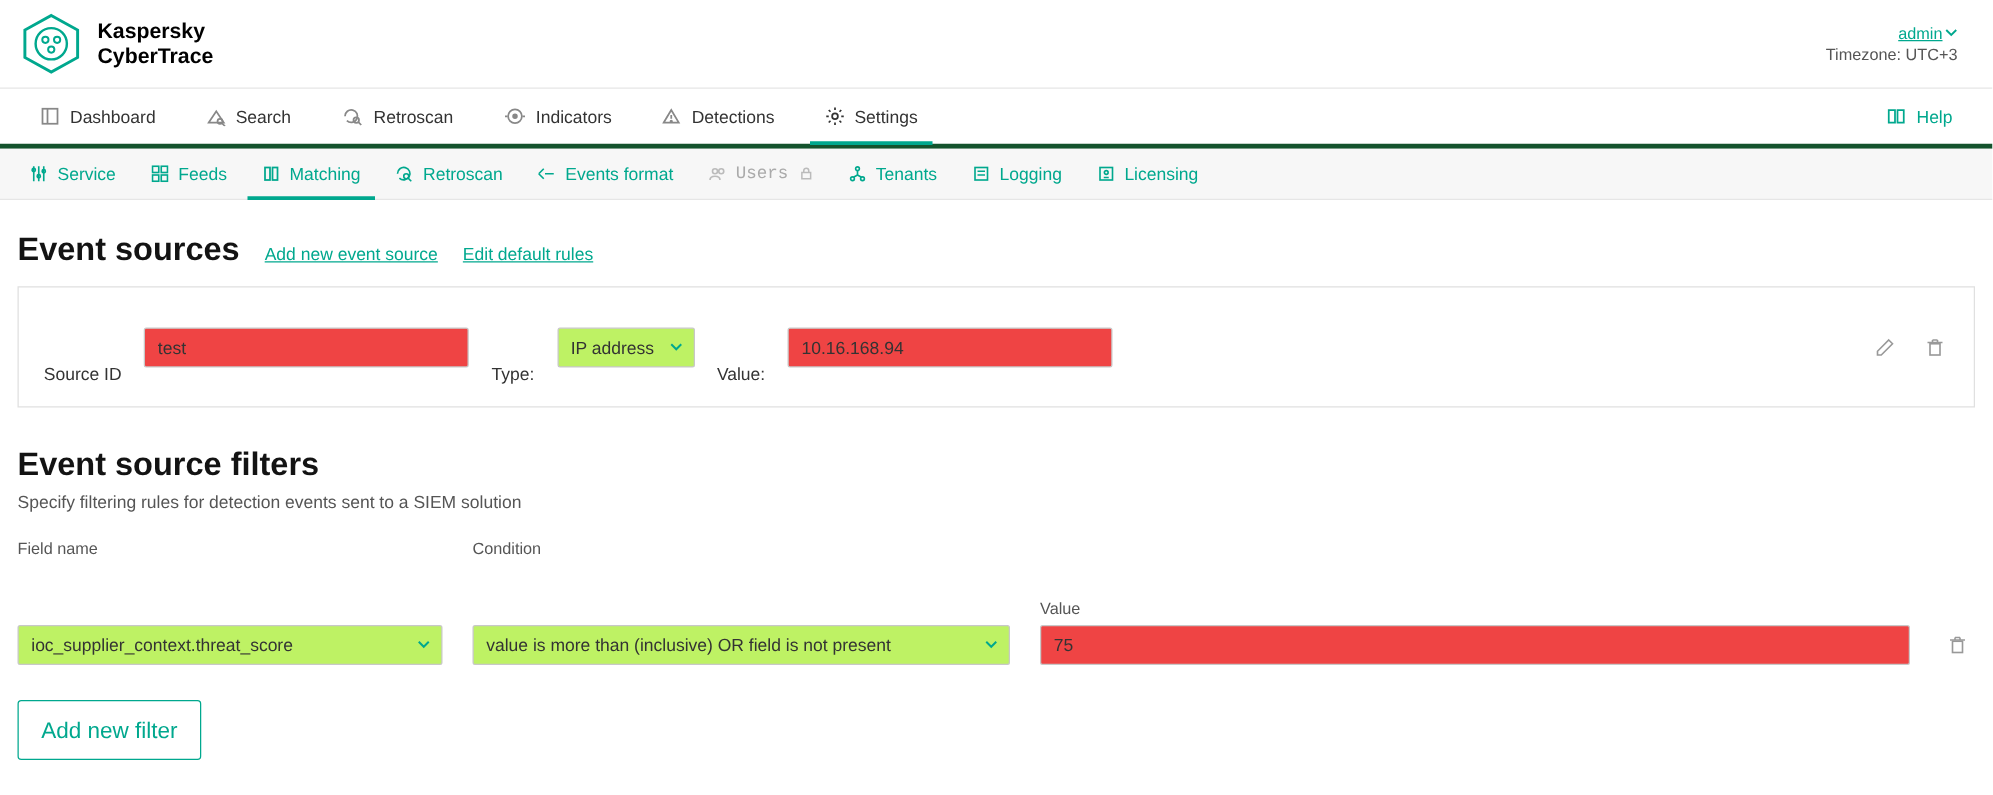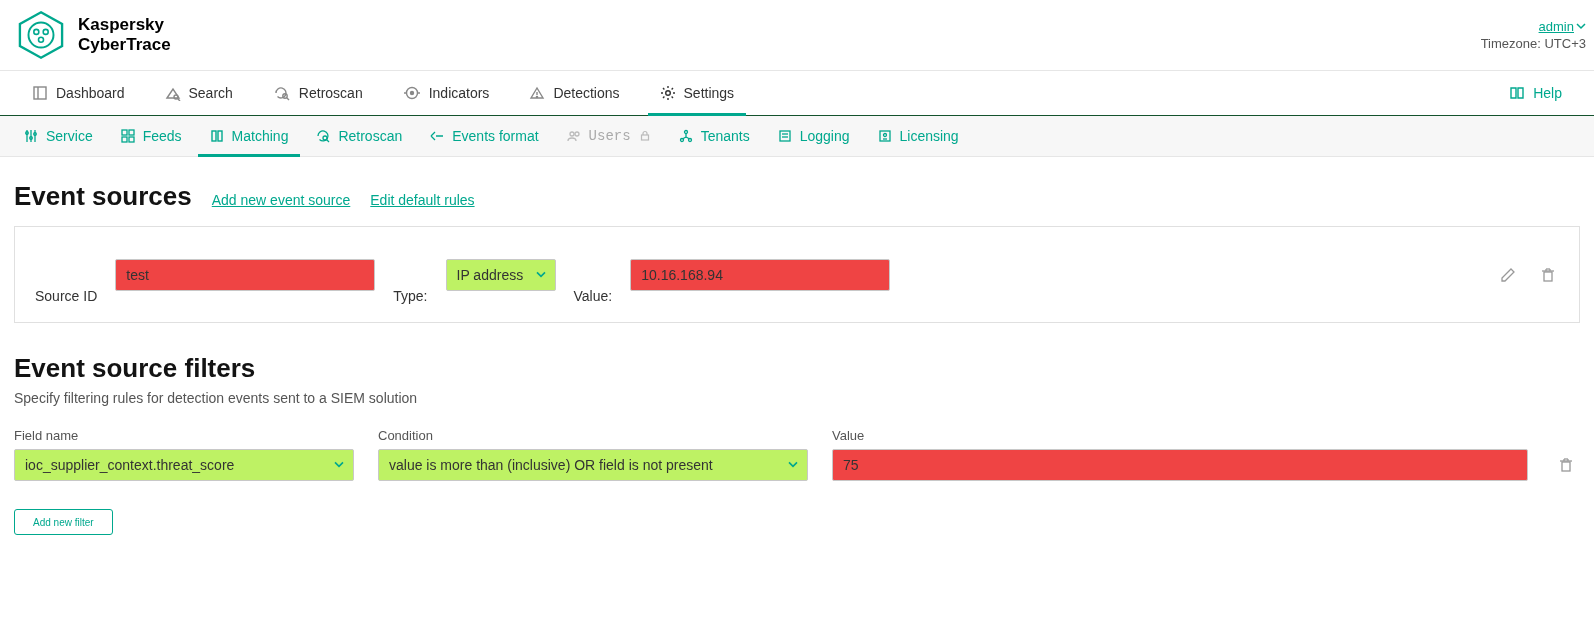--- a/index.html
+++ b/index.html
@@ -7,21 +7,21 @@
     font-family: -apple-system, BlinkMacSystemFont, "Segoe UI", Arial, sans-serif;
     font-size: 14px;
     color: #333;
     background: #fff;
   }
   
   .header {
     display: flex;
     align-items: center;
     justify-content: space-between;
-    padding: 10px 8px 10px 16px;
+    padding: 10px 28px 10px 16px;
   }
   .brand {
     display: flex;
     align-items: center;
     gap: 12px;
   }
   .brand-text {
     display: flex;
     flex-direction: column;
     line-height: 1.15;
@@ -46,21 +46,21 @@
   .header-right .tz {
     color: #555;
     margin-top: 2px;
   }
 
   
   .topnav {
     display: flex;
     align-items: stretch;
     border-top: 1px solid #e6e6e6;
-    border-bottom: 1px solid #14532d;
+    border-bottom: 4px solid #14532d;
     padding: 0 12px;
   }
   .topnav .nav-item {
     display: flex;
     align-items: center;
     gap: 8px;
     padding: 14px 20px;
     color: #333;
     cursor: pointer;
     position: relative;
@@ -206,40 +206,40 @@
     grid-template-columns: 340px 430px 1fr 28px;
     gap: 24px;
     align-items: end;
   }
   .field-col .col-label {
     font-size: 13px;
     color: #555;
     margin-bottom: 6px;
     display: block;
   }
-  .full-select { width: 100%; }
+  .full-select { width: 100%; margin-top: 48px; }
   .text-input.full { width: 100%; }
   .trash-cell {
     display: flex;
     align-items: center;
     justify-content: center;
     height: 32px;
   }
 
   
   .btn-row {
     margin-top: 28px;
     display: flex;
     gap: 18px;
   }
   .btn {
-    height: 26px;
+    height: 48px;
     padding: 0 18px;
     border-radius: 3px;
-    font-size: 10px;
+    font-size: 18px;
     cursor: pointer;
     display: inline-flex;
     align-items: center;
     justify-content: center;
     user-select: none;
   }
   .btn-outline-teal { border: 1px solid #00a88e; color: #00a88e; background: #fff; }
   .btn-primary { border: 1px solid #00a88e; background: #00a88e; color: #fff; }
   .action-row {
     margin-top: 28px;

